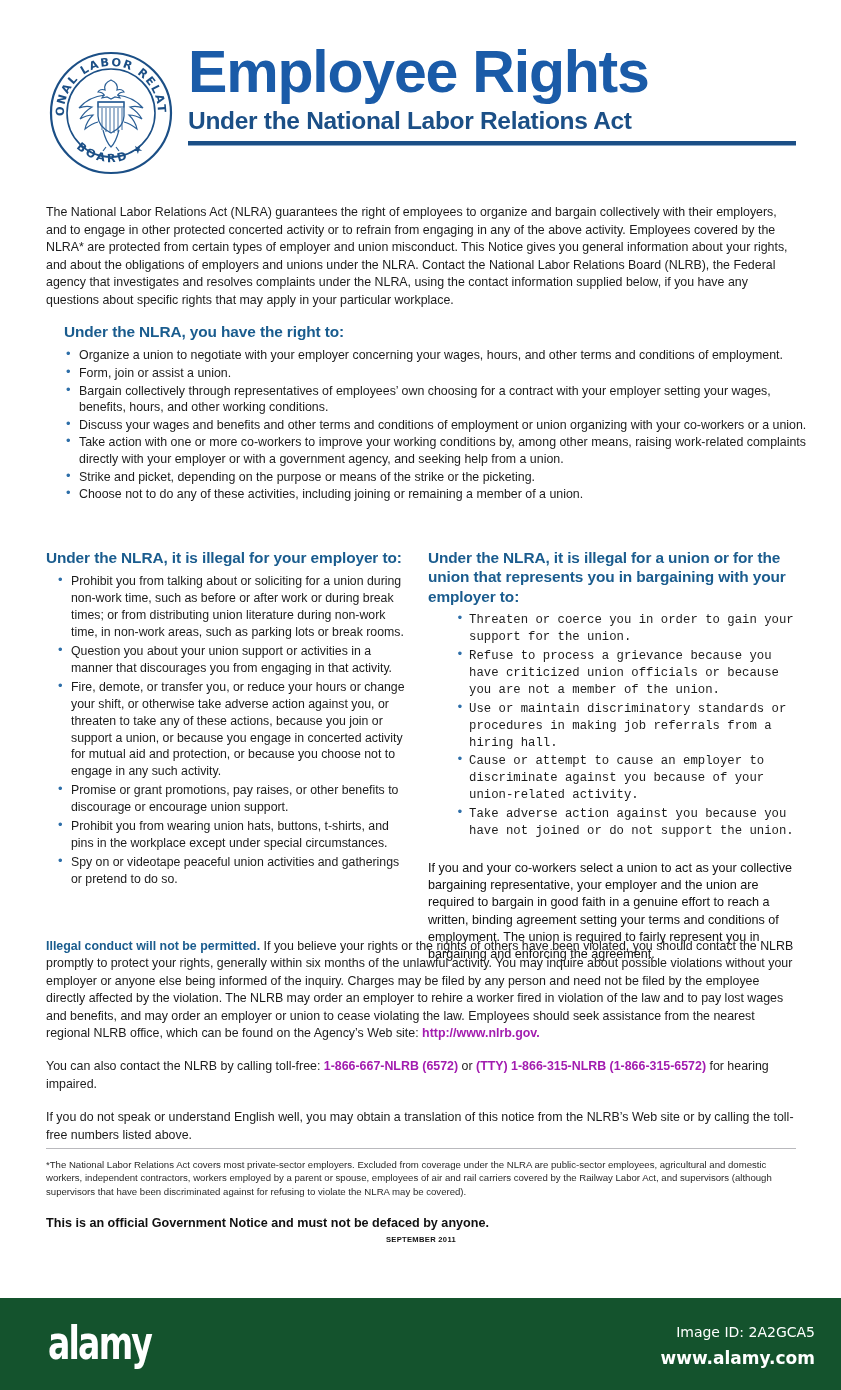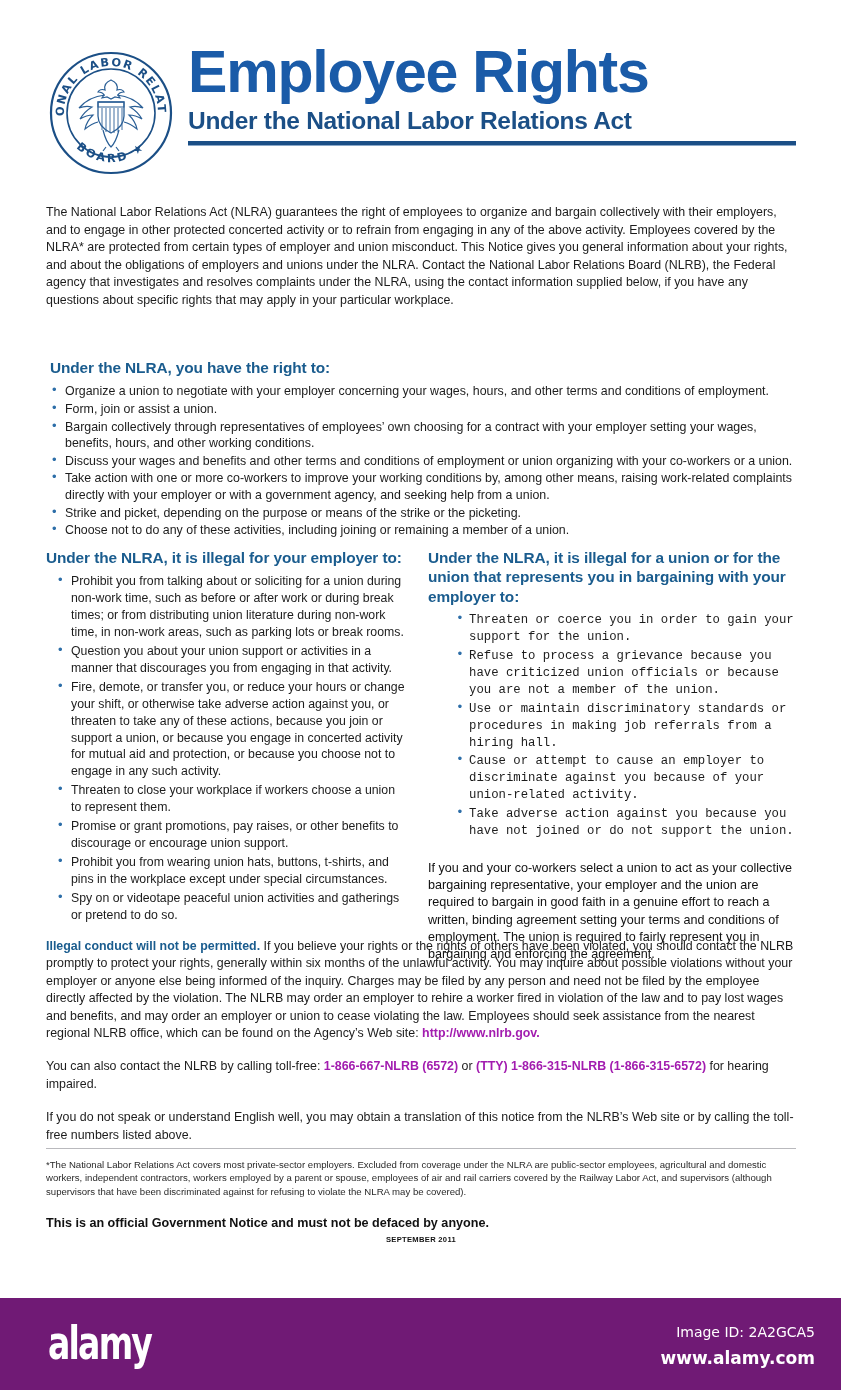--- a/index.html
+++ b/index.html
@@ -85,21 +85,21 @@
     color:#1c1c1c;
   }
   ul.rights > li:before{
     content:"\2022";
     position:absolute;left:2px;top:-1px;
     color:#2d6ea8;
     font-size:13px;
   }
 
   .rights-section{
-    position:absolute;left:50px;top:322px;width:752px;margin-top:36px;
+    position:absolute;left:64px;top:322px;width:752px;
   }
 
   
   .cols{
     position:absolute;left:46px;top:548px;width:752px;
   }
   .col-left{
     position:absolute;left:0;top:0;width:362px;
   }
   .col-right{
@@ -149,21 +149,21 @@
   .official{
     font-size:12.6px;font-weight:bold;color:#111;margin:0 0 5px 0;
   }
   .date-line{
     font-size:7.6px;font-weight:bold;color:#111;letter-spacing:0.3px;margin:0;text-align:center;
   }
 
   
   .wm-bar{
     position:absolute;left:0;top:1298px;width:841px;height:92px;
-    background:#701a75;
+    background:#14532d;
   }
   .wm-logo{
     position:absolute;left:48px;top:22px;
     color:#ffffff;
     font-size:46px;
     font-weight:bold;
     letter-spacing:-2.5px;
     font-family:"DejaVu Sans", sans-serif;
     transform:scaleX(0.72);
     transform-origin:left top;
@@ -250,21 +250,20 @@
   </div>
 
   <div class="cols">
 
     <div class="col-left">
       <h2 class="section-head">Under the NLRA, it is illegal for your employer to:</h2>
       <ul class="rights">
         <li>Prohibit you from talking about or soliciting for a union during non-work time, such as before or after work or during break times; or from distributing union literature during non-work time, in non-work areas, such as parking lots or break rooms.</li>
         <li>Question you about your union support or activities in a manner that discourages you from engaging in that activity.</li>
         <li>Fire, demote, or transfer you, or reduce your hours or change your shift, or otherwise take adverse action against you, or threaten to take any of these actions, because you join or support a union, or because you engage in concerted activity for mutual aid and protection, or because you choose not to engage in any such activity.</li>
-        <li>Threaten to close your workplace if workers choose a union to represent them.</li>
         <li>Promise or grant promotions, pay raises, or other benefits to discourage or encourage union support.</li>
         <li>Prohibit you from wearing union hats, buttons, t-shirts, and pins in the workplace except under special circumstances.</li>
         <li>Spy on or videotape peaceful union activities and gatherings or pretend to do so.</li>
       </ul>
     </div>
 
     <div class="col-right">
       <h2 class="section-head">Under the NLRA, it is illegal for a union or for the union that represents you in bargaining with your employer to:</h2>
       <ul class="rights">
         <li>Threaten or coerce you in order to gain your support for the union.</li>

